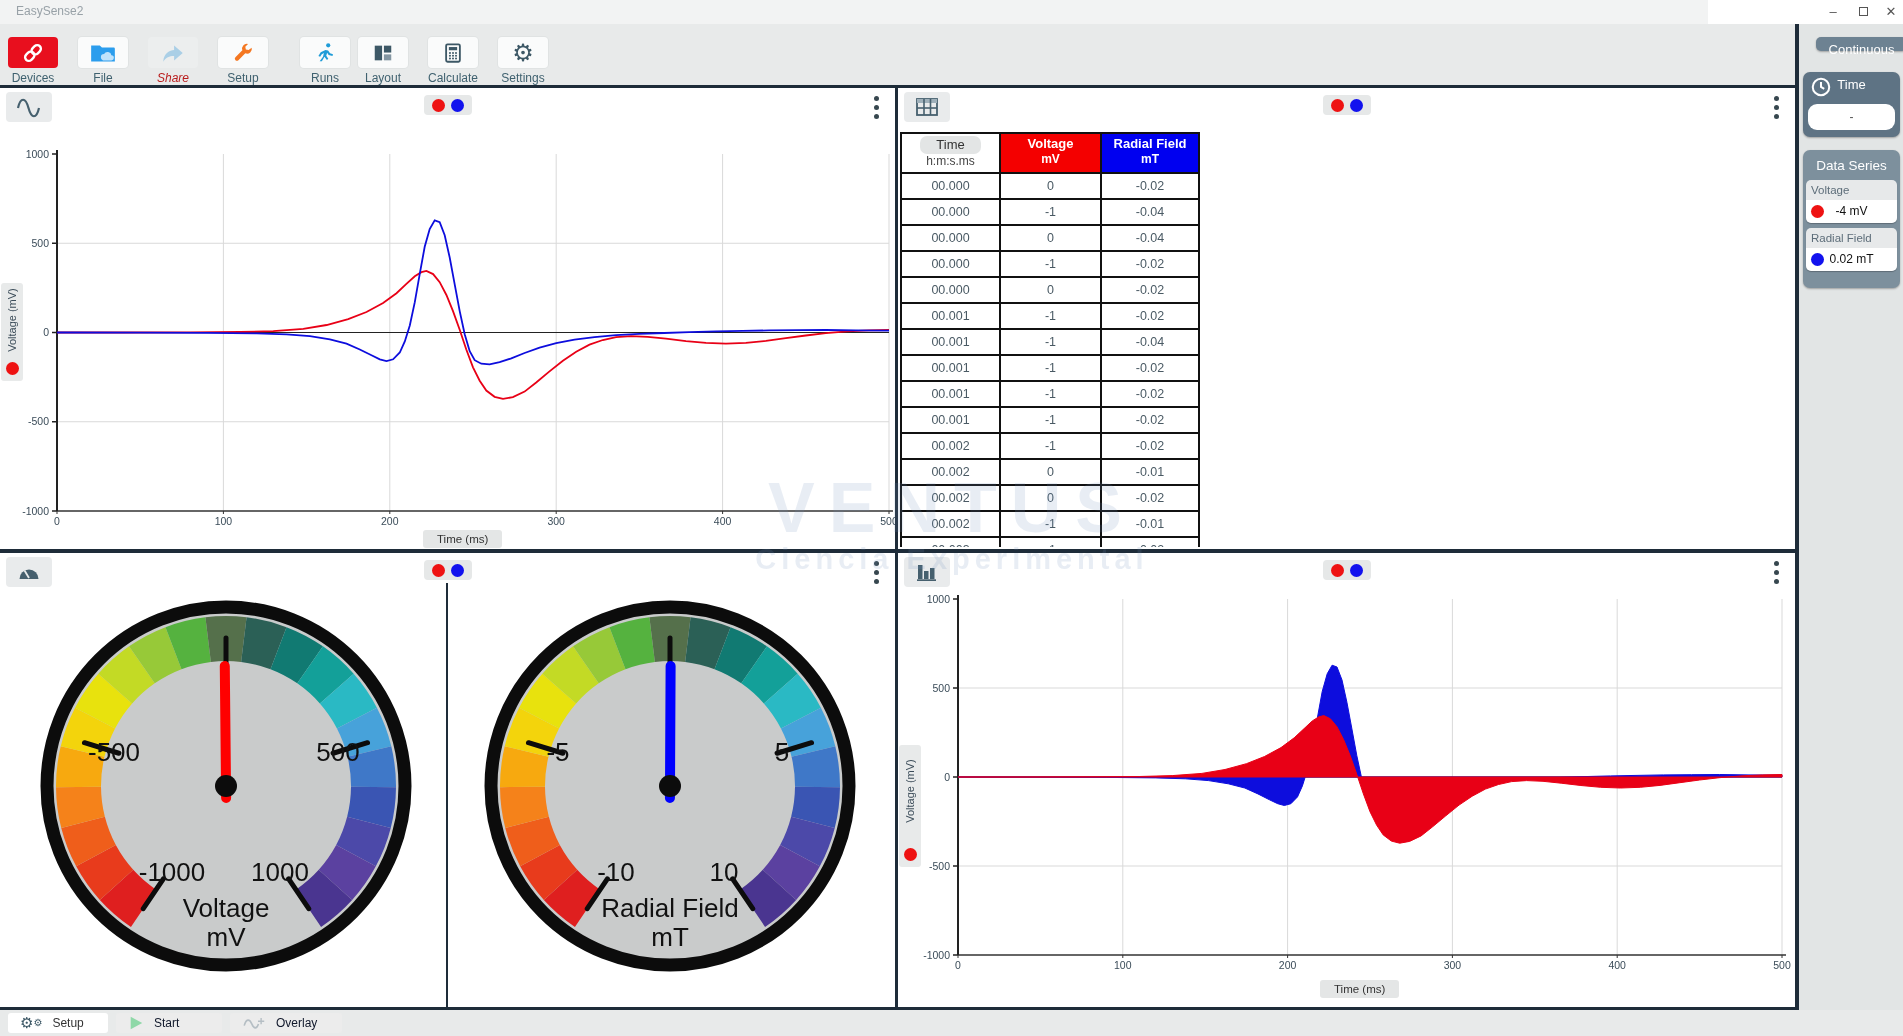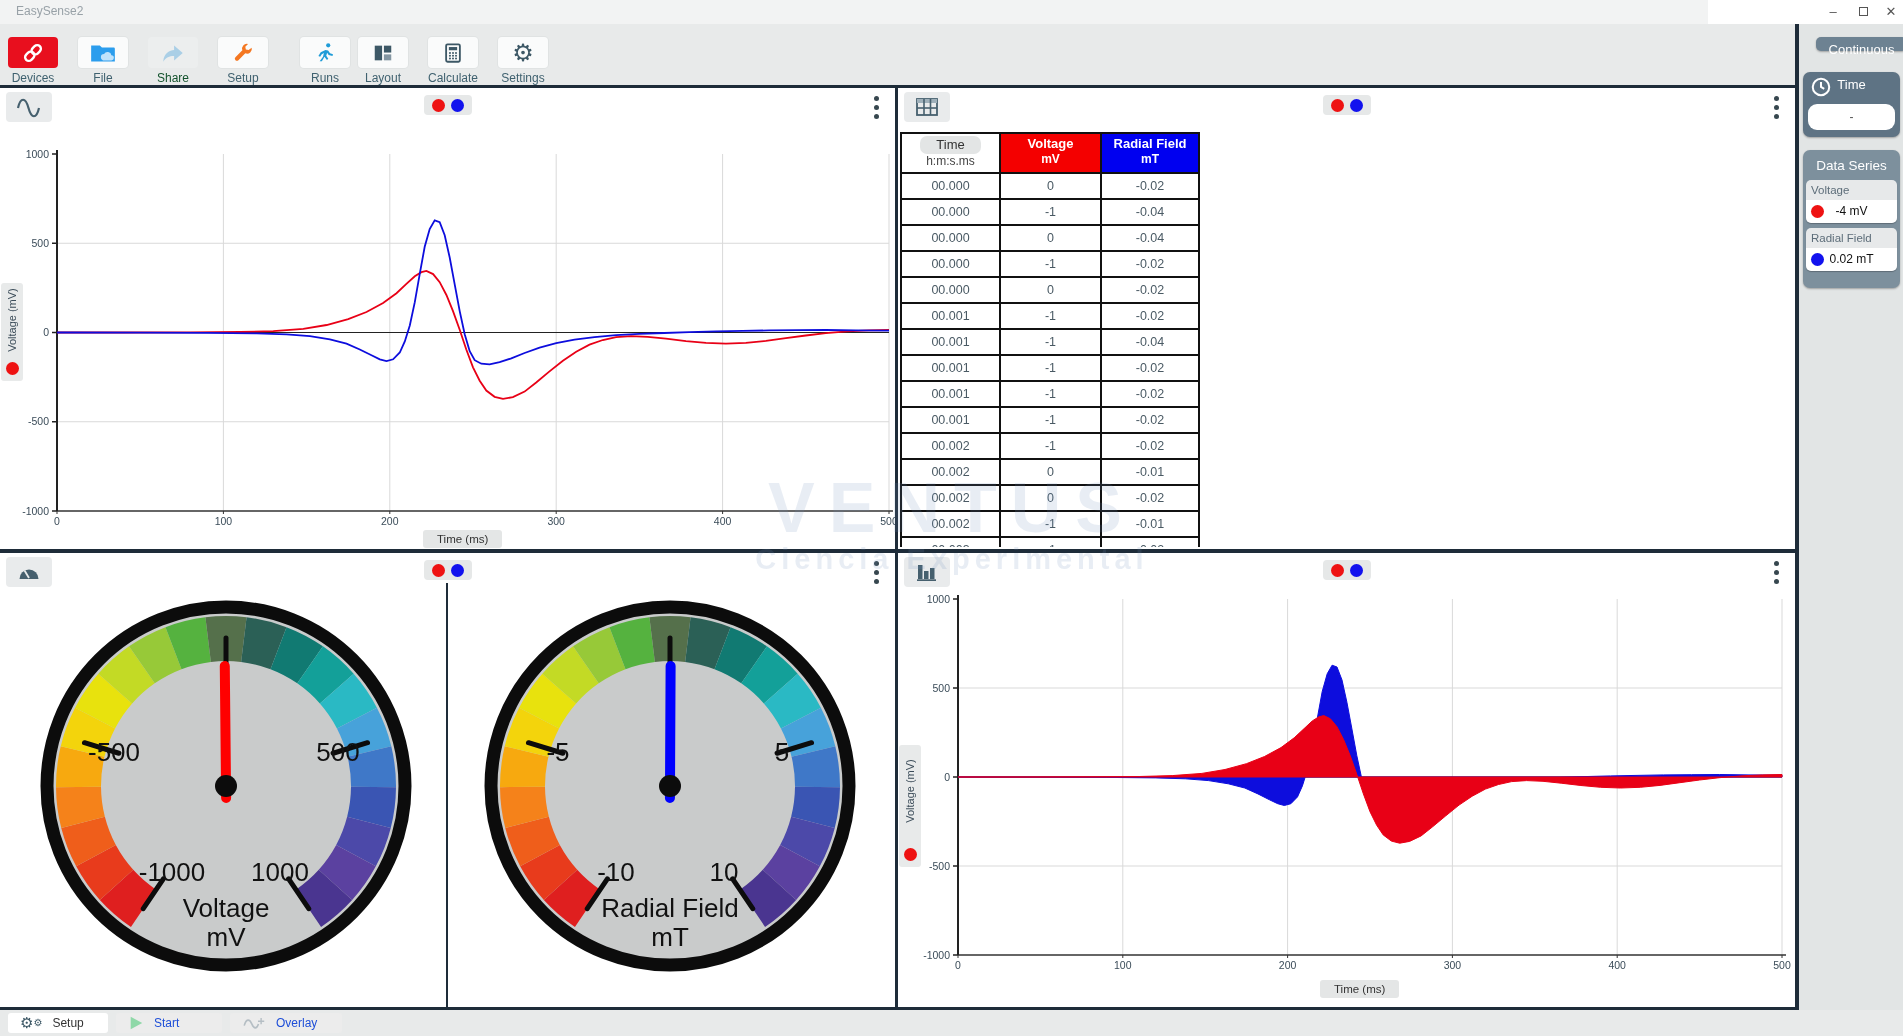--- a/index.html
+++ b/index.html
@@ -15,21 +15,21 @@
   .winbtn .sq { display:inline-block; width:9px; height:9px; border:1.4px solid #555; margin-top:7px; }
 
   
   .toolbar { position:absolute; left:0; top:24px; width:1795px; height:61px; background:#e8eaea; }
   .tbtn { position:absolute; top:13px; width:70px; text-align:center; }
   .tbtn .chip { width:50px; height:31px; margin:0 auto; background:#fafbfb; border-radius:4px;
                 display:flex; align-items:center; justify-content:center; box-shadow:0 0 0 1px #e0e3e3; }
   .tbtn .chip.red { background:#e80f1e; box-shadow:none; }
   .tbtn .chip.flat { background:#eceeee; box-shadow:none; }
   .tbtn .lbl { font-size:12px; color:#3f616f; margin-top:3px; }
-  .tbtn .lbl.dis { color:#14532d; }
+  .tbtn .lbl.dis { color:#b91c1c;font-style:italic; }
   .gearglyph { font-size:24px; color:#3d5866; line-height:24px; }
 
   
   .dark { position:absolute; background:#1e2c39; }
 
   
   .panel { position:absolute; background:#fff; overflow:hidden; }
   .icon-chip { position:absolute; left:6px; top:4px; width:46px; height:30px; background:#e9ebec;
                border-radius:4px; display:flex; align-items:center; justify-content:center; }
   .dots-chip { position:absolute; left:50%; top:7px; margin-left:-24px; width:48px; height:20px;
@@ -85,21 +85,21 @@
                  padding-left:5px; }
   .ds-item .vl { height:31px; background:#fff; font-size:12px; color:#111; line-height:23px;
                  text-align:center; position:relative; }
   .ds-item .vl .dot { position:absolute; left:5px; top:5px; width:13px; height:13px; }
 
   
   .statusbar { position:absolute; left:0; top:1010px; width:1903px; height:26px; background:#e8eaea; }
   .sbtn { position:absolute; top:3px; height:20px; border-radius:3px; display:flex; align-items:center;
           gap:10px; padding:0 12px; font-size:12px; }
   .sbtn.on { background:#fff; color:#333; }
-  .sbtn.off { background:#ececec; color:#1d4ed8; }
+  .sbtn.off { background:#ececec; color:#0f172a; }
   .gears { color:#3d5866; font-size:15px; line-height:18px; }
   .gears .small { font-size:10px; vertical-align:top; }
 
   
   .watermark { position:absolute; left:672px; top:472px; width:560px; text-align:center;
                pointer-events:none; z-index:40; color:rgba(110,140,185,0.16); }
   .watermark .l1 { font-size:70px; font-weight:bold; letter-spacing:14px; line-height:72px; }
   .watermark .l2 { font-size:29px; font-weight:bold; letter-spacing:5px; line-height:30px;text-align:center; }
 
   svg.chart, svg.gauges { position:absolute; left:0; top:0; }

